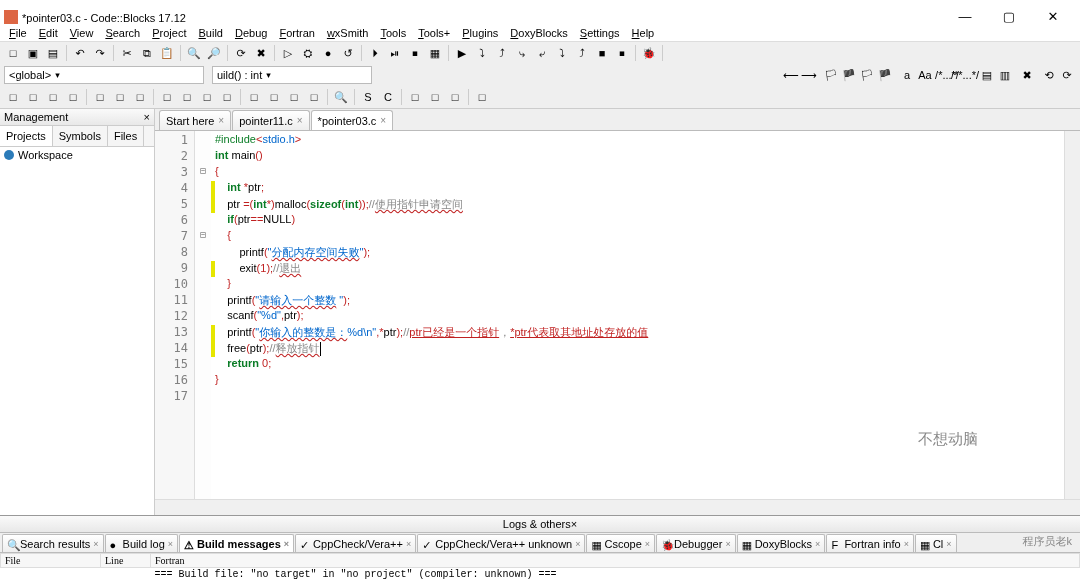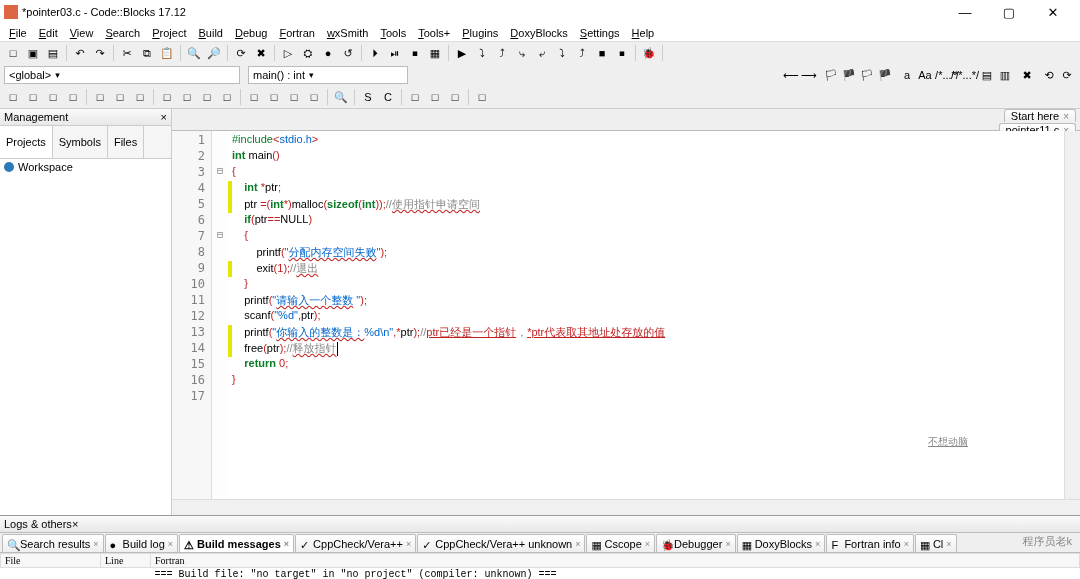--- a/index.html
+++ b/index.html
@@ -1,47 +1,47 @@
 <!DOCTYPE html>
 <html><head>
 <meta charset="utf-8">
 <style>
 * { margin: 0; padding: 0; box-sizing: border-box; font-family: "Segoe UI", Tahoma, sans-serif; font-size: 11px; }
 body { width: 1080px; height: 579px; background: #f0f0f0; overflow: hidden; position: relative; }
 
-.titlebar { height: 24px; background: #fff; display: flex; align-items: center; padding: 0 4px; }
+.titlebar { height: 24px; background: #fff; display: flex; align-items: flex-end; padding: 0 4px; }
 .titlebar .appicon { width: 14px; height: 14px; background: #d64; margin-right: 4px; }
 .titlebar .title { flex: 1; font-size: 11px; }
 .titlebar .winbtns { display: flex; gap: 14px; padding-right: 8px; }
 .titlebar .winbtn { width: 30px; text-align: center; font-size: 13px; cursor: pointer; }
 
 .menubar { height: 18px; background: #fff; display: flex; align-items: center; padding: 0 4px; gap: 2px; border-bottom: 1px solid #ddd; }
 .menubar .mitem { padding: 1px 5px; cursor: pointer; }
 .menubar .mitem u { text-decoration: underline; }
 
 .toolbars { background: #efefef; border-bottom: 1px solid #ccc; }
 .trow { height: 22px; display: flex; align-items: center; padding: 0 4px; gap: 2px; }
 .tbtn { width: 18px; height: 18px; display: inline-flex; align-items: center; justify-content: center; border: 1px solid transparent; cursor: pointer; font-size: 11px; }
 .tsep { width: 1px; height: 16px; background: #ccc; margin: 0 2px; }
 .scopebox { height: 18px; border: 1px solid #bbb; background: #fff; padding: 0 4px; font-size: 11px; display: inline-flex; align-items: center; }
 .scopebox.arrow::after { content: "▾"; margin-left: 4px; font-size: 9px; }
 
 .midrow { display: flex; height: 406px; }
 
-.management { width: 172px; background: #fdfdfd; border-right: 1px solid #ccc; display: flex; flex-direction: column; }
+.management { width: 155px; background: #fdfdfd; border-right: 1px solid #ccc; display: flex; flex-direction: column; }
 .mgmt-title { background: linear-gradient(#fafafa,#e8e8e8); border-bottom: 1px solid #ccc; padding: 2px 4px; display: flex; justify-content: space-between; align-items: center; font-size: 11px; }
 .mgmt-tabs { display: flex; border-bottom: 1px solid #ccc; background: #f5f5f5; }
-.mgmt-tab { padding: 10px 6px; border-right: 1px solid #ccc; font-size: 11px; cursor: pointer; }
+.mgmt-tab { padding: 4px 6px; border-right: 1px solid #ccc; font-size: 11px; cursor: pointer; }
 .mgmt-tab.active { background: #fff; }
 .mgmt-body { flex: 1; background: #fff; padding: 2px 4px; }
 .mgmt-body .wsitem { display: flex; align-items: center; gap: 4px; font-size: 11px; }
 .wsitem .bullet { width: 10px; height: 10px; border-radius: 50%; background: #2b7bb9; }
 
 .editor { flex: 1; display: flex; flex-direction: column; }
-.etabs { height: 22px; background: #efefef; display: flex; align-items: flex-end; padding: 0 4px; gap: 1px; border-bottom: 1px solid #bbb; flex-direction: column; }
+.etabs { height: 22px; background: #efefef; display: flex; align-items: flex-end; padding: 0 4px; gap: 1px; border-bottom: 1px solid #bbb; }
 .etab { height: 20px; border: 1px solid #bbb; border-bottom: none; background: linear-gradient(#fff,#eee); padding: 0 6px; display: flex; align-items: center; gap: 4px; font-size: 11px; cursor: pointer; border-radius: 3px 3px 0 0; }
 .etab.active { background: #fff; }
 .etab .x { font-size: 10px; color: #888; }
 
 .code-area { flex: 1; background: #fff; display: flex; overflow: hidden; position: relative; }
 .gutter { width: 40px; background: #f7f7f7; border-right: 1px solid #ddd; padding-top: 2px; text-align: right; }
 .gutter .ln { height: 16px; padding-right: 6px; color: #808080; font: 12px Consolas, monospace; }
 .fold { width: 16px; background: #fdfdfd; padding-top: 2px; }
 .fold .fmark { height: 16px; text-align: center; font: 10px monospace; color: #888; }
 .change { width: 4px; padding-top: 2px; }
@@ -55,33 +55,33 @@
 .num { color: #c02020; }
 .cmt { color: #888; }
 .op { color: #c02020; }
 .und { color: #c02020; text-decoration: underline; text-decoration-style: solid; text-align: center; }
 .undc { text-decoration: underline wavy #c02020; }
 .caret { display: inline-block; width: 0; border-left: 1px solid #000; height: 14px; vertical-align: middle; }
 .scrollbar-v { width: 16px; background: #f0f0f0; border-left: 1px solid #ddd; }
 .scrollbar-h { height: 16px; background: #f0f0f0; border-top: 1px solid #ddd; }
 
 .logs { height: 108px; border-top: 1px solid #999; background: #f5f5f5; display: flex; flex-direction: column; }
-.logs-title { background: linear-gradient(#fafafa,#e8e8e8); padding: 2px 4px; display: flex; justify-content: flex-start; border-bottom: 1px solid #bbb; }
+.logs-title { background: linear-gradient(#fafafa,#e8e8e8); padding: 2px 4px; display: flex; justify-content: center; border-bottom: 1px solid #bbb; }
 .logtabs { display: flex; background: #efefef; border-bottom: 1px solid #bbb; height: 20px; align-items: flex-end; gap: 1px; padding: 0 2px; }
 .ltab { height: 18px; border: 1px solid #bbb; border-bottom: none; background: linear-gradient(#fff,#eee); padding: 0 4px; display: flex; align-items: center; gap: 3px; font-size: 10px; cursor: pointer; border-radius: 2px 2px 0 0; }
 .ltab.active { background: #fff; font-weight: bold; }
 .ltab .li { width: 10px; height: 10px; }
 .ltab .x { font-size: 9px; color: #888; }
 .logbody { flex: 1; background: #fff; font: 10px "Courier New", monospace; }
 .logbody table { width: 100%; border-collapse: collapse; }
 .logbody th { text-align: left; padding: 1px 4px; border: 1px solid #ddd; background: #f7f7f7; font-weight: normal; font: 10px "Segoe UI"; }
 .logbody td { padding: 1px 4px; font: 10px "Courier New", monospace; }
 
 .watermark { position: absolute; right: 8px; bottom: 30px; font-size: 11px; color: #888; pointer-events: none; }
-.mascot { position: absolute; right: 112px; bottom: 130px; font-size: 10px; color: #888; pointer-events: none; text-decoration: underline; }
+.mascot { position: absolute; right: 102px; bottom: 130px; font-size: 15px; color: #888; pointer-events: none; }
 </style>
 </head>
 <body>
 
 <div class="titlebar">
   <div class="appicon"></div>
   <div class="title">*pointer03.c - Code::Blocks 17.12</div>
   <div class="winbtns">
     <div class="winbtn">—</div>
     <div class="winbtn">▢</div>
@@ -143,23 +143,23 @@
       <span class="tbtn">⤶</span>
       <span class="tbtn">⤵</span>
       <span class="tbtn">⤴</span>
       <span class="tbtn">■</span>
       <span class="tbtn">⏹</span>
       <span class="tsep"></span>
       <span class="tbtn">🐞</span>
       <span class="tsep"></span>
     </div>
   <div class="trow">
-    <span class="scopebox arrow" style="width:236px">&lt;global&gt;</span>
+    <span class="scopebox arrow" style="width:200px">&lt;global&gt;</span>
     <span style="width:4px"></span>
-    <span class="scopebox arrow" style="width:160px">main() : int</span>
+    <span class="scopebox arrow" style="width:160px">uild() : int</span>
     <span style="flex:1"></span>
     <span id="trow2r"><span class="tbtn">⟵</span><span class="tbtn">⟶</span><span class="tsep"></span><span class="tbtn">🏳</span><span class="tbtn">🏴</span><span class="tbtn">🏳</span><span class="tbtn">🏴</span><span class="tsep"></span><span class="tbtn">a</span><span class="tbtn">Aa</span><span class="tsep"></span><span class="tbtn">/*...*/</span><span class="tbtn">/**...*/</span><span class="tsep"></span><span class="tbtn">▤</span><span class="tbtn">▥</span><span class="tsep"></span><span class="tbtn">✖</span><span class="tsep"></span><span class="tbtn">⟲</span><span class="tbtn">⟳</span></span>
   </div>
   <div class="trow" id="trow3">
       <span class="tbtn">□</span>
       <span class="tbtn">□</span>
       <span class="tbtn">□</span>
       <span class="tbtn">□</span>
       <span class="tsep"></span>
       <span class="tbtn">□</span>

